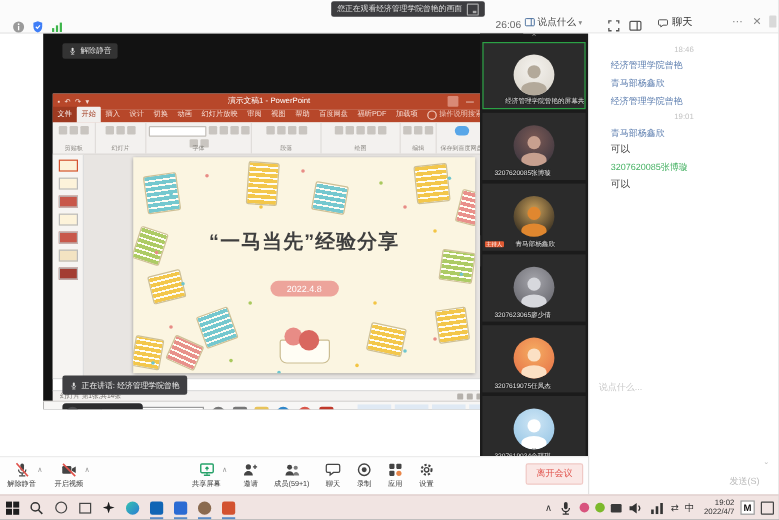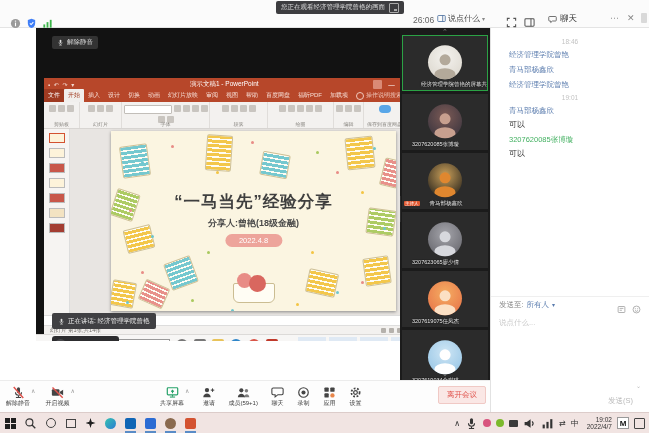--- a/index.html
+++ b/index.html
@@ -338,21 +338,20 @@
               <span class="dot" style="left: 120px; top: 178px; background: rgb(110, 198, 207);"></span>
               <span class="dot" style="left: 160px; top: 160px; background: rgb(232, 140, 134);"></span>
               <span class="dot" style="left: 185px; top: 172px; background: rgb(243, 197, 68);"></span>
               <span class="dot" style="left: 225px; top: 160px; background: rgb(110, 198, 207);"></span>
               <span class="dot" style="left: 250px; top: 150px; background: rgb(232, 140, 134);"></span>
               <span class="dot" style="left: 96px; top: 120px; background: rgb(169, 201, 94);"></span>
               <span class="dot" style="left: 200px; top: 120px; background: rgb(243, 197, 68);"></span>
               <span class="dot" style="left: 15px; top: 170px; background: rgb(110, 198, 207);"></span>
             </div>
           <div class="slide-title">“一马当先”经验分享</div>
-          <div class="slide-sub">分享人:曾艳(18级金融)</div>
           <div class="slide-badge">2022.4.8</div>
         </div>
       </div>
 
       <div class="notes">
         <span>单击此处添加备注</span>
       </div>
       <div class="statusbar">
         <span class="sl">幻灯片 第1张,共14张</span>
         <span class="sr">
@@ -483,38 +482,20 @@
         <div class="m-time">18:46</div>
         <div class="m-name">经济管理学院曾艳</div>
         <div class="m-name">青马部杨鑫欣</div>
         <div class="m-name">经济管理学院曾艳</div>
         <div class="m-time">19:01</div>
         <div class="m-name">青马部杨鑫欣</div>
         <div class="m-text">可以</div>
         <div class="m-name self">3207620085张博璇</div>
         <div class="m-text">可以</div>
       </div>
-    <div class="sendto">
-      <span class="lab">发送至:</span>
-      <span class="val">所有人</span>
-      <span class="car">▾</span>
-      <span class="right">
-        <span class="st-ic" id="st-hist"><svg viewBox="0 0 12 12" width="100%" height="100%">
-              <rect x="1.5" y="2" width="9" height="8" rx="1" fill="none" stroke="#999" stroke-width="1"></rect>
-              <line x1="3.5" y1="4.5" x2="8.5" y2="4.5" stroke="#999"></line>
-              <line x1="3.5" y1="7" x2="6.5" y2="7" stroke="#999"></line>
-            </svg></span>
-        <span class="st-ic" id="st-emoji"><svg viewBox="0 0 12 12" width="100%" height="100%">
-              <circle cx="6" cy="6" r="4.6" fill="none" stroke="#999" stroke-width="1"></circle>
-              <circle cx="4.4" cy="5" r=".7" fill="#999"></circle>
-              <circle cx="7.6" cy="5" r=".7" fill="#999"></circle>
-              <path d="M4 7.3a2.6 2.6 0 0 0 4 0" fill="none" stroke="#999" stroke-width="1"></path>
-            </svg></span>
-      </span>
-    </div>
     <div class="inputarea">
       <div class="ph">说点什么...</div>
     </div>
     <div class="sendrow">
       <span class="sb">发送(S)</span>
       <span class="sc">⌄</span>
     </div>
   </div>
 
   <div class="toast">

